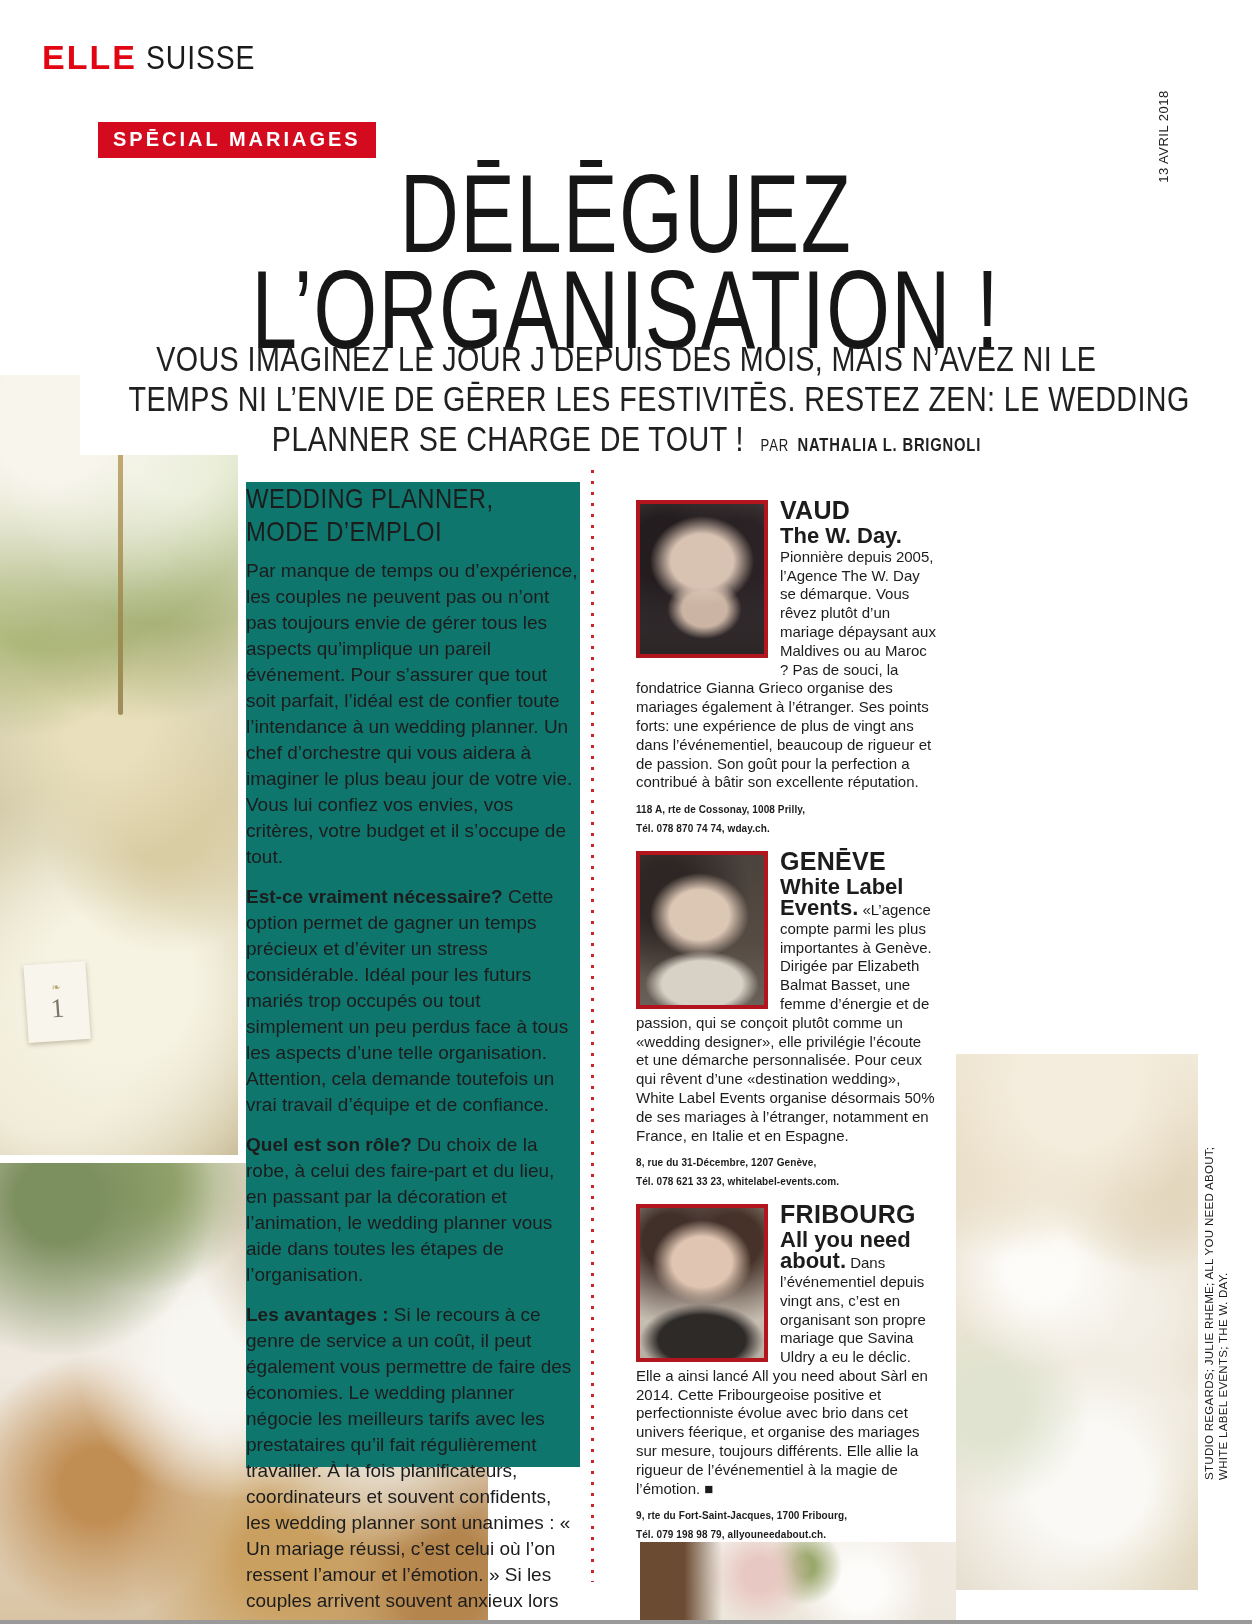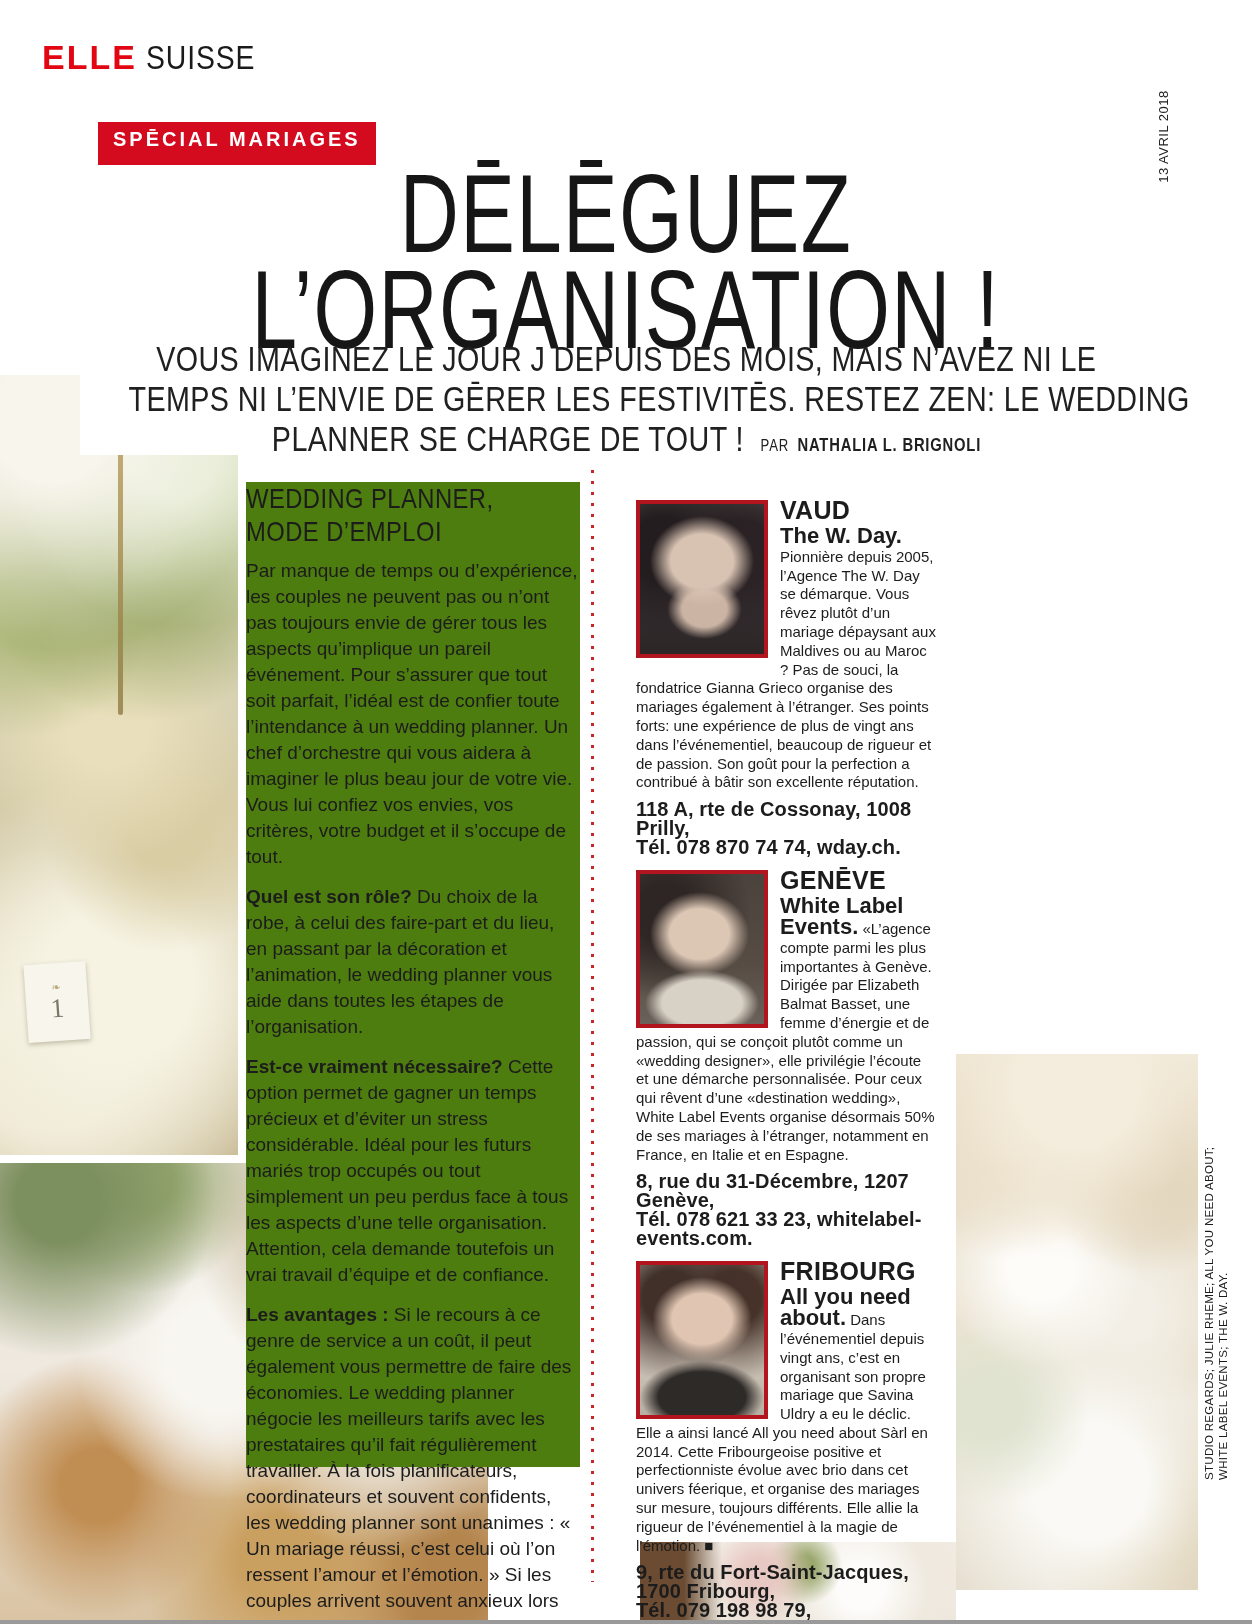--- a/index.html
+++ b/index.html
@@ -12,21 +12,21 @@
   .brand{position:absolute;left:42px;top:38px;white-space:nowrap;}
   .brand .elle{font-size:34px;font-weight:700;color:#e20613;letter-spacing:2px;}
   .brand .edition{font-size:33px;font-weight:400;color:#1a1a1a;letter-spacing:1px;margin-left:9px;
     display:inline-block;transform:scaleX(.86);transform-origin:left center;}
   .vertical-date{
     position:absolute;left:1108px;top:129px;width:110px;text-align:center;
     font-size:13px;letter-spacing:.5px;color:#222;transform:rotate(-90deg);
   }
   .badge{
     position:absolute;left:98px;top:122px;background:#d40a1e;color:#fff;
-    font-size:20px;font-weight:700;letter-spacing:3px;padding:6px 15px 14px;
+    font-size:20px;font-weight:700;letter-spacing:3px;padding:6px 15px 7px;
     white-space:nowrap;
   }
   
   .title-line{position:absolute;left:0;width:1252px;text-align:center;white-space:nowrap;
     font-weight:400;color:#161616;}
   .title-line>span{display:inline-block;transform:scaleX(.73);transform-origin:center;
     font-size:112px;letter-spacing:2px;line-height:1;}
   #title1{top:158px;}
   #title2{top:254px;}
   .standfirst{position:absolute;left:0;width:1252px;text-align:center;white-space:nowrap;color:#202020;}
@@ -112,21 +112,21 @@
       linear-gradient(180deg,#f3efe8 0%,#ece6da 100%);
   }
   
   .dotted-rule{
     position:absolute;left:591px;top:470px;width:3px;height:1112px;
     background-image:repeating-linear-gradient(to bottom,#c9252b 0 3px,rgba(0,0,0,0) 3px 11px);
   }
   
   .left-col{
     position:absolute;left:246px;top:482px;width:334px;height:985px;
-    background:#4d7c0f;z-index:3;
+    background:#0f766e;z-index:3;
   }
   .col-heading{font-size:28px;line-height:33px;font-weight:400;letter-spacing:.5px;color:#1c1c1c;
     transform:scaleX(.85);transform-origin:left top;white-space:nowrap;}
   .left-col p{margin:0 0 14px;font-size:19px;line-height:26px;color:#1c1c1c;}
   .left-col p:first-of-type{margin-top:10px;}
   .lead{font-weight:700;}
   
   .mid-col{
     position:absolute;left:636px;top:497px;width:300px;height:1041px;
     background:#fff;z-index:3;font-size:15px;line-height:18.8px;color:#1c1c1c;
@@ -150,21 +150,21 @@
       linear-gradient(180deg,#4a423c 0%,#564c44 60%,#6a625a 100%);}
   #portrait-fribourg{background:
       radial-gradient(ellipse 40% 28% at 50% 36%,#e0c6b2 0 60%,rgba(224,198,178,0) 100%),
       radial-gradient(ellipse 50% 24% at 50% 88%,#2e2a28 0 70%,rgba(46,42,40,0) 100%),
       radial-gradient(circle at 24% 22%,#41302a 0 18%,rgba(65,48,42,0) 55%),
       radial-gradient(circle at 76% 22%,#463229 0 18%,rgba(70,50,41,0) 55%),
       linear-gradient(180deg,#d9d3c9 0%,#cfc6ba 60%,#b9b0a4 100%);}
   .region-heading{font-size:25px;line-height:27px;font-weight:700;margin:0 0 3px;letter-spacing:.3px;}
   .agency-body{margin:0 0 8px;}
   .agency-name{font-weight:700;font-size:22px;}
-  .address{clear:left;font-weight:700;font-size:20px;line-height:19px;letter-spacing:.1px;}
+  .address{clear:left;font-weight:700;font-size:10px;line-height:19px;letter-spacing:.1px;}
   
   .credits{
     position:absolute;left:1066px;top:1316px;width:300px;
     transform:rotate(-90deg);font-size:11.5px;line-height:14px;letter-spacing:.3px;
     color:#1a1a1a;white-space:nowrap;
   }
 </style>
 </head>
 <body>
 
@@ -196,22 +196,22 @@
   <div class="photo" id="photo-lace-table"></div>
   <div class="photo" id="photo-ballroom"></div>
   <div class="photo" id="photo-banquet-strip"></div>
 
   <div class="dotted-rule"></div>
 
   <div class="left-col">
     <div class="col-heading">WEDDING PLANNER,</div>
     <div class="col-heading">MODE D’EMPLOI</div>
     <p><span>Par manque de temps ou d’expérience, les couples ne peuvent pas ou n’ont pas toujours envie de gérer tous les aspects qu’implique un pareil événement. Pour s’assurer que tout soit parfait, l’idéal est de confier toute l’intendance à un wedding planner. Un chef d’orchestre qui vous aidera à imaginer le plus beau jour de votre vie. Vous lui confiez vos envies, vos critères, votre budget et il s’occupe de tout.</span></p>
+    <p><span class="lead">Est-ce vraiment nécessaire?</span> <span>Cette option permet de gagner un temps précieux et d’éviter un stress considérable. Idéal pour les futurs mariés trop occupés ou tout simplement un peu perdus face à tous les aspects d’une telle organisation. Attention, cela demande toutefois un vrai travail d’équipe et de confiance.</span></p>
     <p><span class="lead">Quel est son rôle?</span> <span>Du choix de la robe, à celui des faire-part et du lieu, en passant par la décoration et l’animation, le wedding planner vous aide dans toutes les étapes de l’organisation.</span></p>
-    <p><span class="lead">Est-ce vraiment nécessaire?</span> <span>Cette option permet de gagner un temps précieux et d’éviter un stress considérable. Idéal pour les futurs mariés trop occupés ou tout simplement un peu perdus face à tous les aspects d’une telle organisation. Attention, cela demande toutefois un vrai travail d’équipe et de confiance.</span></p>
     <p><span class="lead">Les avantages :</span> <span>Si le recours à ce genre de service a un coût, il peut également vous permettre de faire des économies. Le wedding planner négocie les meilleurs tarifs avec les prestataires qu’il fait régulièrement travailler. À la fois planificateurs, coordinateurs et souvent confidents, les wedding planner sont unanimes : « Un mariage réussi, c’est celui où l’on ressent l’amour et l’émotion. » Si les couples arrivent souvent anxieux lors du premier rendez-vous avec l’organisateur choisi, ils repartent détendus, prêts à profiter de chaque seconde du jour J dans une ambiance de bonheur et de sérénité.</span></p>
   </div>
 
   <div class="mid-col">
 
     <div class="agency-section">
       <div class="portrait" id="portrait-vaud"></div>
       <h3 class="region-heading">VAUD</h3>
       <p class="agency-body"><span class="agency-name">The W. Day.</span> <span>Pionnière depuis 2005, l’Agence The W. Day se démarque. Vous rêvez plutôt d’un mariage dépaysant aux Maldives ou au Maroc ? Pas de souci, la fondatrice Gianna Grieco organise des mariages également à l’étranger. Ses points forts: une expérience de plus de vingt ans dans l’événementiel, beaucoup de rigueur et de passion. Son goût pour la perfection a contribué à bâtir son excellente réputation.</span></p>
       <div class="address">

